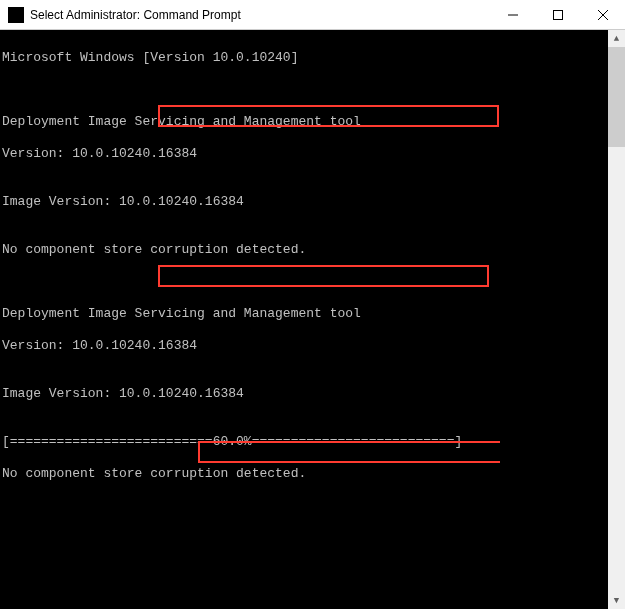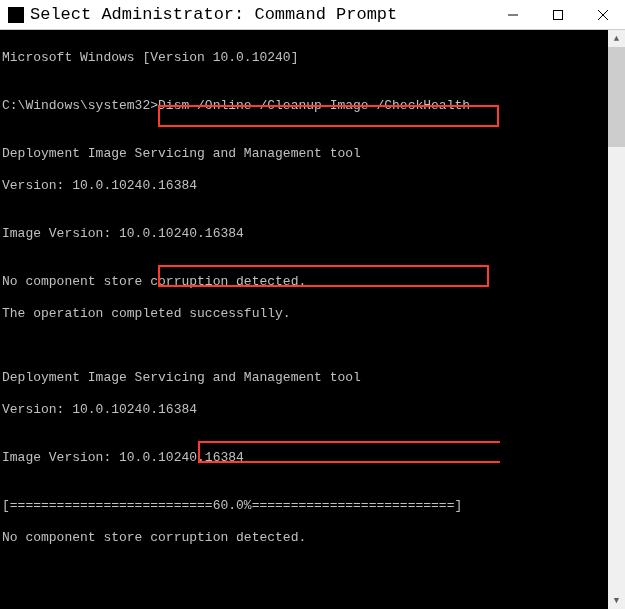--- a/index.html
+++ b/index.html
@@ -19,22 +19,22 @@
     }
     .titlebar-icon {
       width: 16px;
       height: 16px;
       margin-left: 8px;
       margin-right: 6px;
       background: #000;
       display: inline-block;
     }
     .titlebar-title {
-      font-family: Liberation Mono, monospace;
-      font-size: 17px;
+      font-family: Liberation Sans, sans-serif;
+      font-size: 12px;
       color: #000;
       flex: 1;
     }
     .window-controls {
       display: flex;
       height: 100%;
     }
     .win-btn {
       width: 45px;
       height: 100%;
@@ -123,29 +123,27 @@
           <line x1="10" y1="0" x2="0" y2="10" stroke="#000" stroke-width="1"></line>
         </svg>
     </div>
   </div>
 </div>
 
 <div class="terminal-wrap">
   <div class="terminal">
 <span class="tline">Microsoft Windows [Version 10.0.10240]</span>
 <span class="tline"></span>
-<span class="tline">C:\Windows\system32&gt;Dism /Online /Cleanup-Image /CheckHealth</span>
 <span class="tline"></span>
 <span class="tline">Deployment Image Servicing and Management tool</span>
 <span class="tline">Version: 10.0.10240.16384</span>
 <span class="tline"></span>
 <span class="tline">Image Version: 10.0.10240.16384</span>
 <span class="tline"></span>
 <span class="tline">No component store corruption detected.</span>
-<span class="tline">The operation completed successfully.</span>
 <span class="tline"></span>
 <span class="tline"></span>
 <span class="tline">Deployment Image Servicing and Management tool</span>
 <span class="tline">Version: 10.0.10240.16384</span>
 <span class="tline"></span>
 <span class="tline">Image Version: 10.0.10240.16384</span>
 <span class="tline"></span>
 <span class="tline">[==========================60.0%==========================]</span>
 <span class="tline">No component store corruption detected.</span>
 

